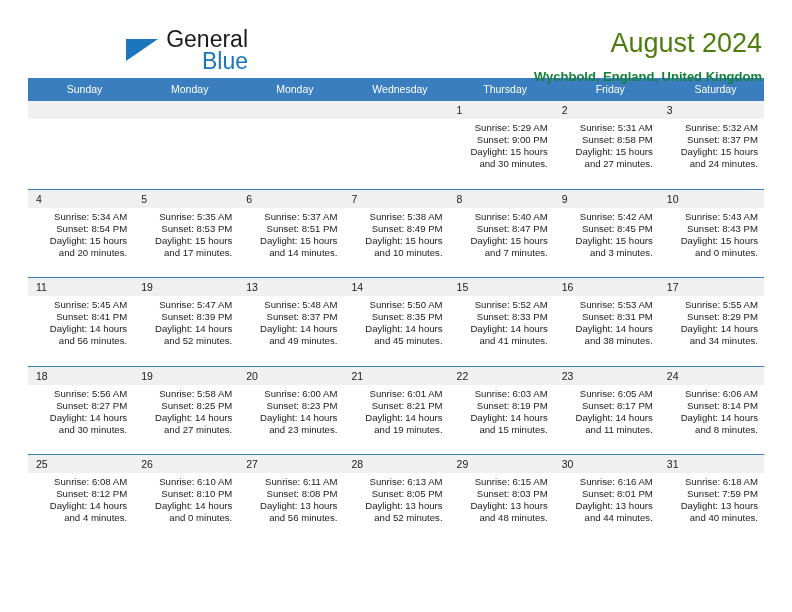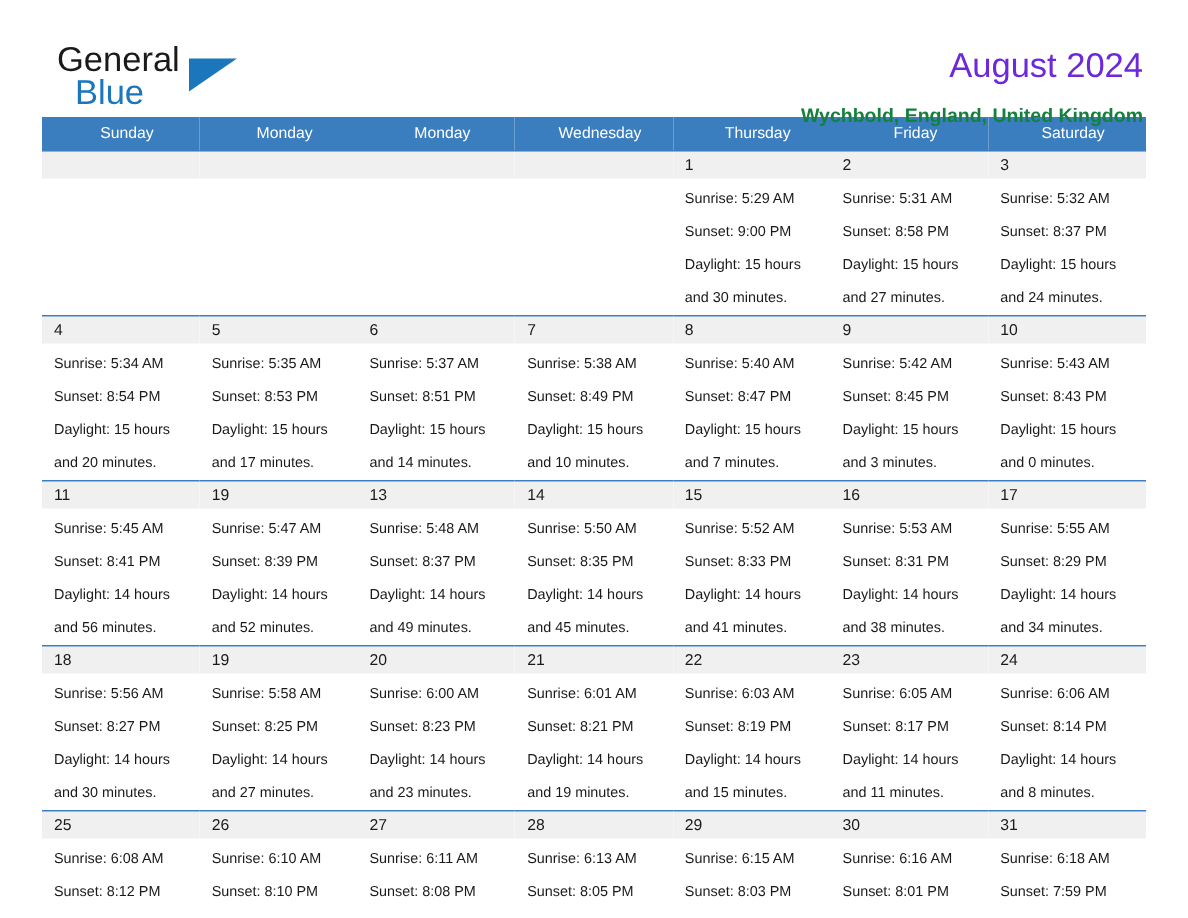--- a/index.html
+++ b/index.html
@@ -28,20 +28,21 @@
     align-items: flex-start;
     justify-content: space-between;
     padding-top: 26px;
     height: 78px;
   }
   .brand {
     position: relative;
     width: 220px;
     height: 56px;
     padding-left: 10px;
+    text-align: right;
   }
   .brand-general {
     font-size: 23px;
     color: #1a1a1a;
     letter-spacing: 0px;
     line-height: 26px;
     display: block;
   }
   .brand-blue {
     font-size: 23px;
@@ -58,22 +59,22 @@
     width: 0;
     height: 0;
     border-left: 32px solid #1b76bc;
     border-bottom: 22px solid transparent;
   }
   .title-block {
     text-align: right;
     padding-right: 2px;
   }
   .cal-title {
-    font-size: 23px;
-    color: #6d28d9;
+    font-size: 27px;
+    color: #4d7c0f;
     line-height: 34px;
     font-weight: normal;
     margin: 0;
   }
   .cal-subtitle {
     font-size: 13px;
     color: #15803d;
     line-height: 22px;
     margin: 6px 0 0 0;
     font-weight: bold;
@@ -111,24 +112,25 @@
     background: #f0f0f0;
     font-size: 10.5px;
     color: #1a1a1a;
     padding: 3px 0 3px 8px;
     line-height: 12px;
     height: 18px;
   }
   td.empty .daynum { background: #f0f0f0; }
   .details {
     font-size: 9.6px;
-    line-height: 22px;
+    line-height: 12px;
     color: #1a1a1a;
     padding: 3px 6px 0 8px;
     white-space: pre-line;
+    text-align: right;
   }
   td.empty .details { }
 </style>
 </head>
 <body>
 
 <div class="page">
 
   <div class="header">
     <div class="brand">

